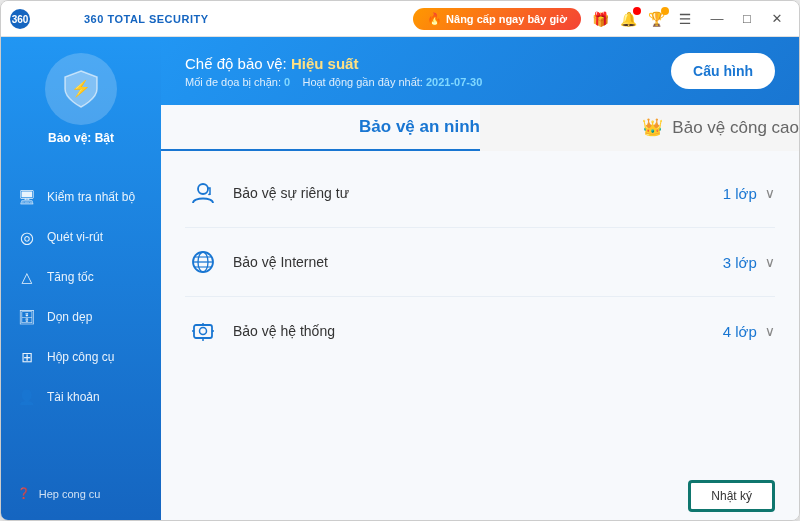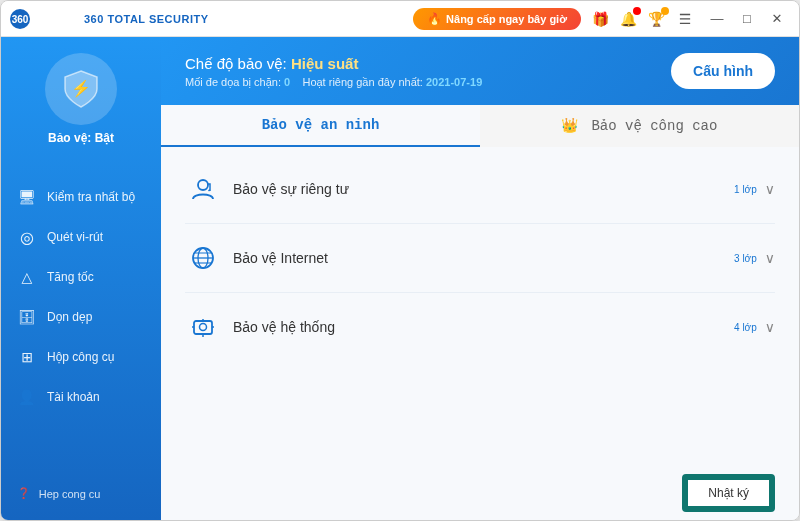--- a/index.html
+++ b/index.html
@@ -218,26 +218,25 @@
 
     
     .tabs {
       display: flex;
       background: #e8eef5;
       flex-shrink: 0;
     }
     .tab {
       flex: 1;
       padding: 12px 0;
-      text-align: center;
-      font-size: 14px;
+      text-align: right;
+      font-size: 17px;
       font-weight: 500;
       cursor: pointer;
       color: #555;
-      font-family: Liberation Mono, monospace;
     }
     .tab.active {
       background: #f7f9fc;
       color: #1976D2;
       font-weight: 700;
       border-bottom: 2px solid #1976D2;
     }
     .tab.premium {
       background: #f5f5f5;
       color: #666;
@@ -273,40 +272,40 @@
       color: #1976D2;
       font-size: 20px;
       margin-right: 12px;
     }
     .prot-label {
       flex: 1;
       font-size: 14px;
       color: #333;
     }
     .prot-count {
-      font-size: 10px;
+      font-size: 15px;
       color: #1976D2;
       margin-right: 8px;
     }
     .chevron-icon {
       color: #888;
       font-size: 14px;
     }
 
     
     .content-footer {
       padding: 8px 24px;
       display: flex;
       justify-content: flex-end;
       flex-shrink: 0;
     }
     .log-btn {
       background: #fff;
       color: #333;
-      border: 6px solid #0f766e;
+      border: 3px solid #0f766e;
       border-radius: 4px;
       padding: 6px 20px;
       font-size: 12px;
       cursor: pointer;
     }
   </style>
 </head>
 <body>
 
 <div class="app-window">
@@ -391,22 +390,22 @@
       <div class="content-header">
         <div class="header-info">
           <div class="header-mode">
             <span>Chế độ bảo vệ:</span>
             <span class="mode-value">Hiệu suất</span>
           </div>
           <div class="header-stats">
             <span>Mối đe dọa bị chặn:</span>
             <span class="stat-value">0</span>
             &nbsp;&nbsp;
-            <span>Hoạt riêng gần đây nhất:</span>
-            <span class="stat-value">2021-07-19</span>
+            <span>Hoạt động gần đây nhất:</span>
+            <span class="stat-value">2021-07-30</span>
           </div>
         </div>
         <button class="config-btn">Cấu hình</button>
       </div>
 
       <div class="tabs">
         <div class="tab active">
           <span>Bảo vệ an ninh</span>
         </div>
         <div class="tab premium">

